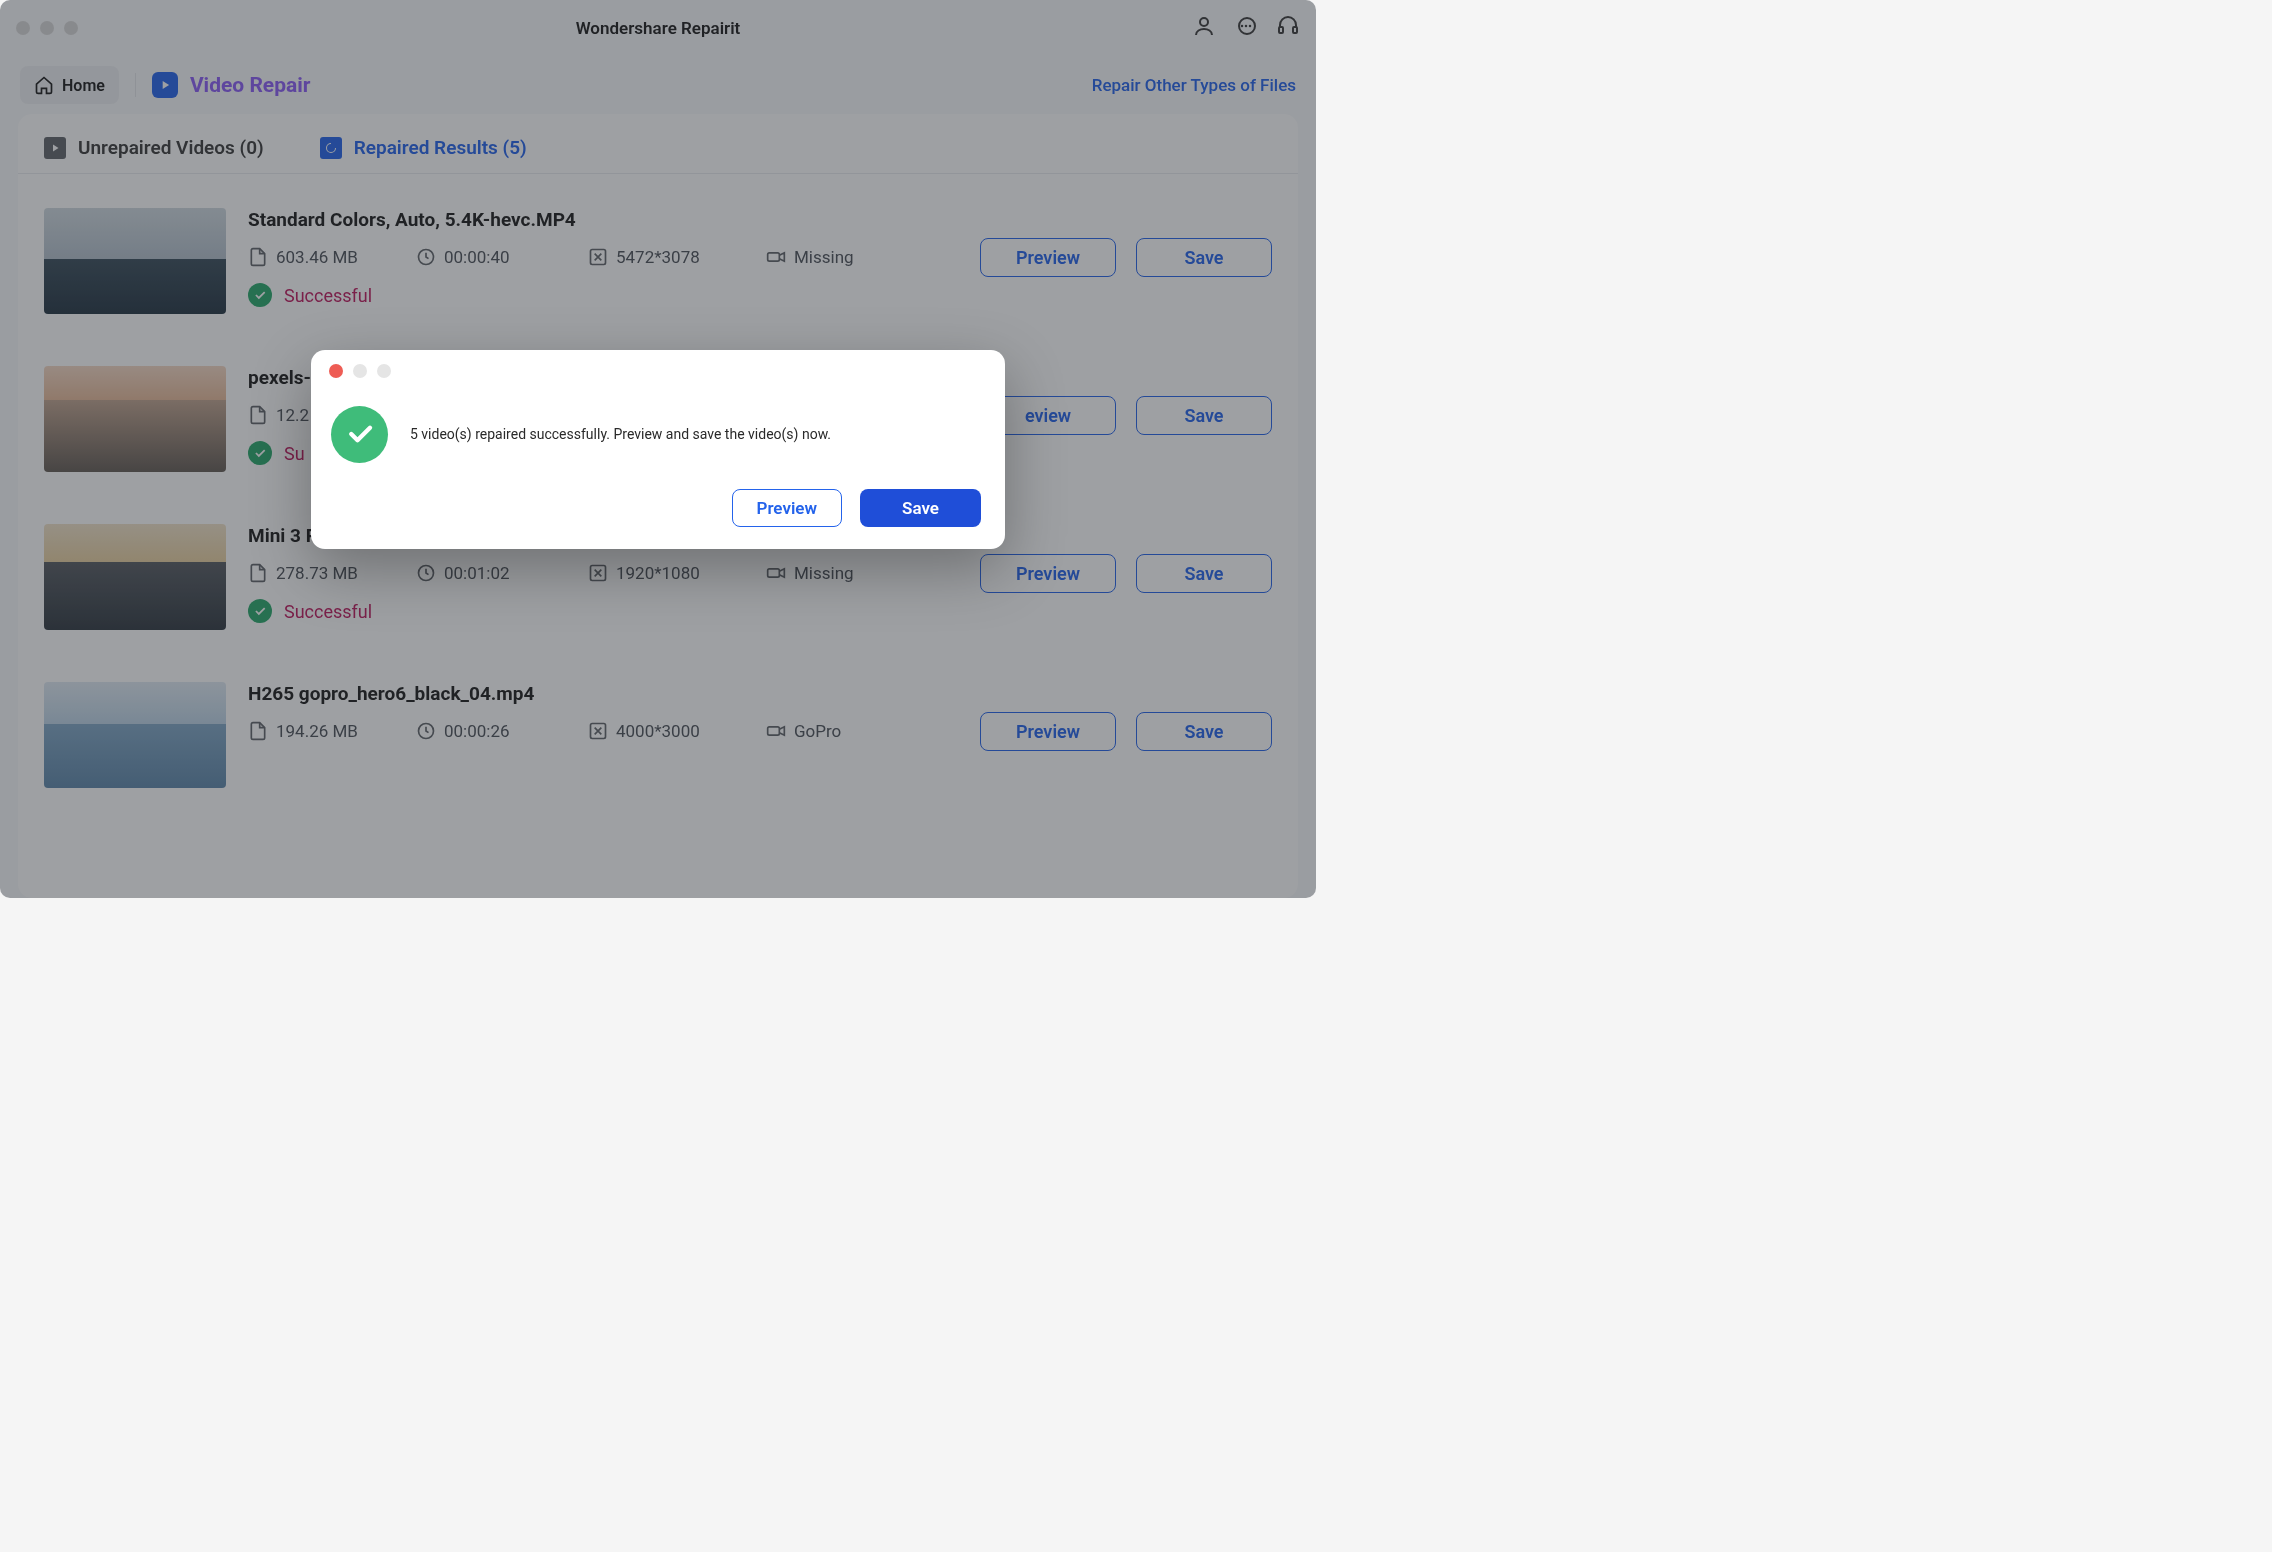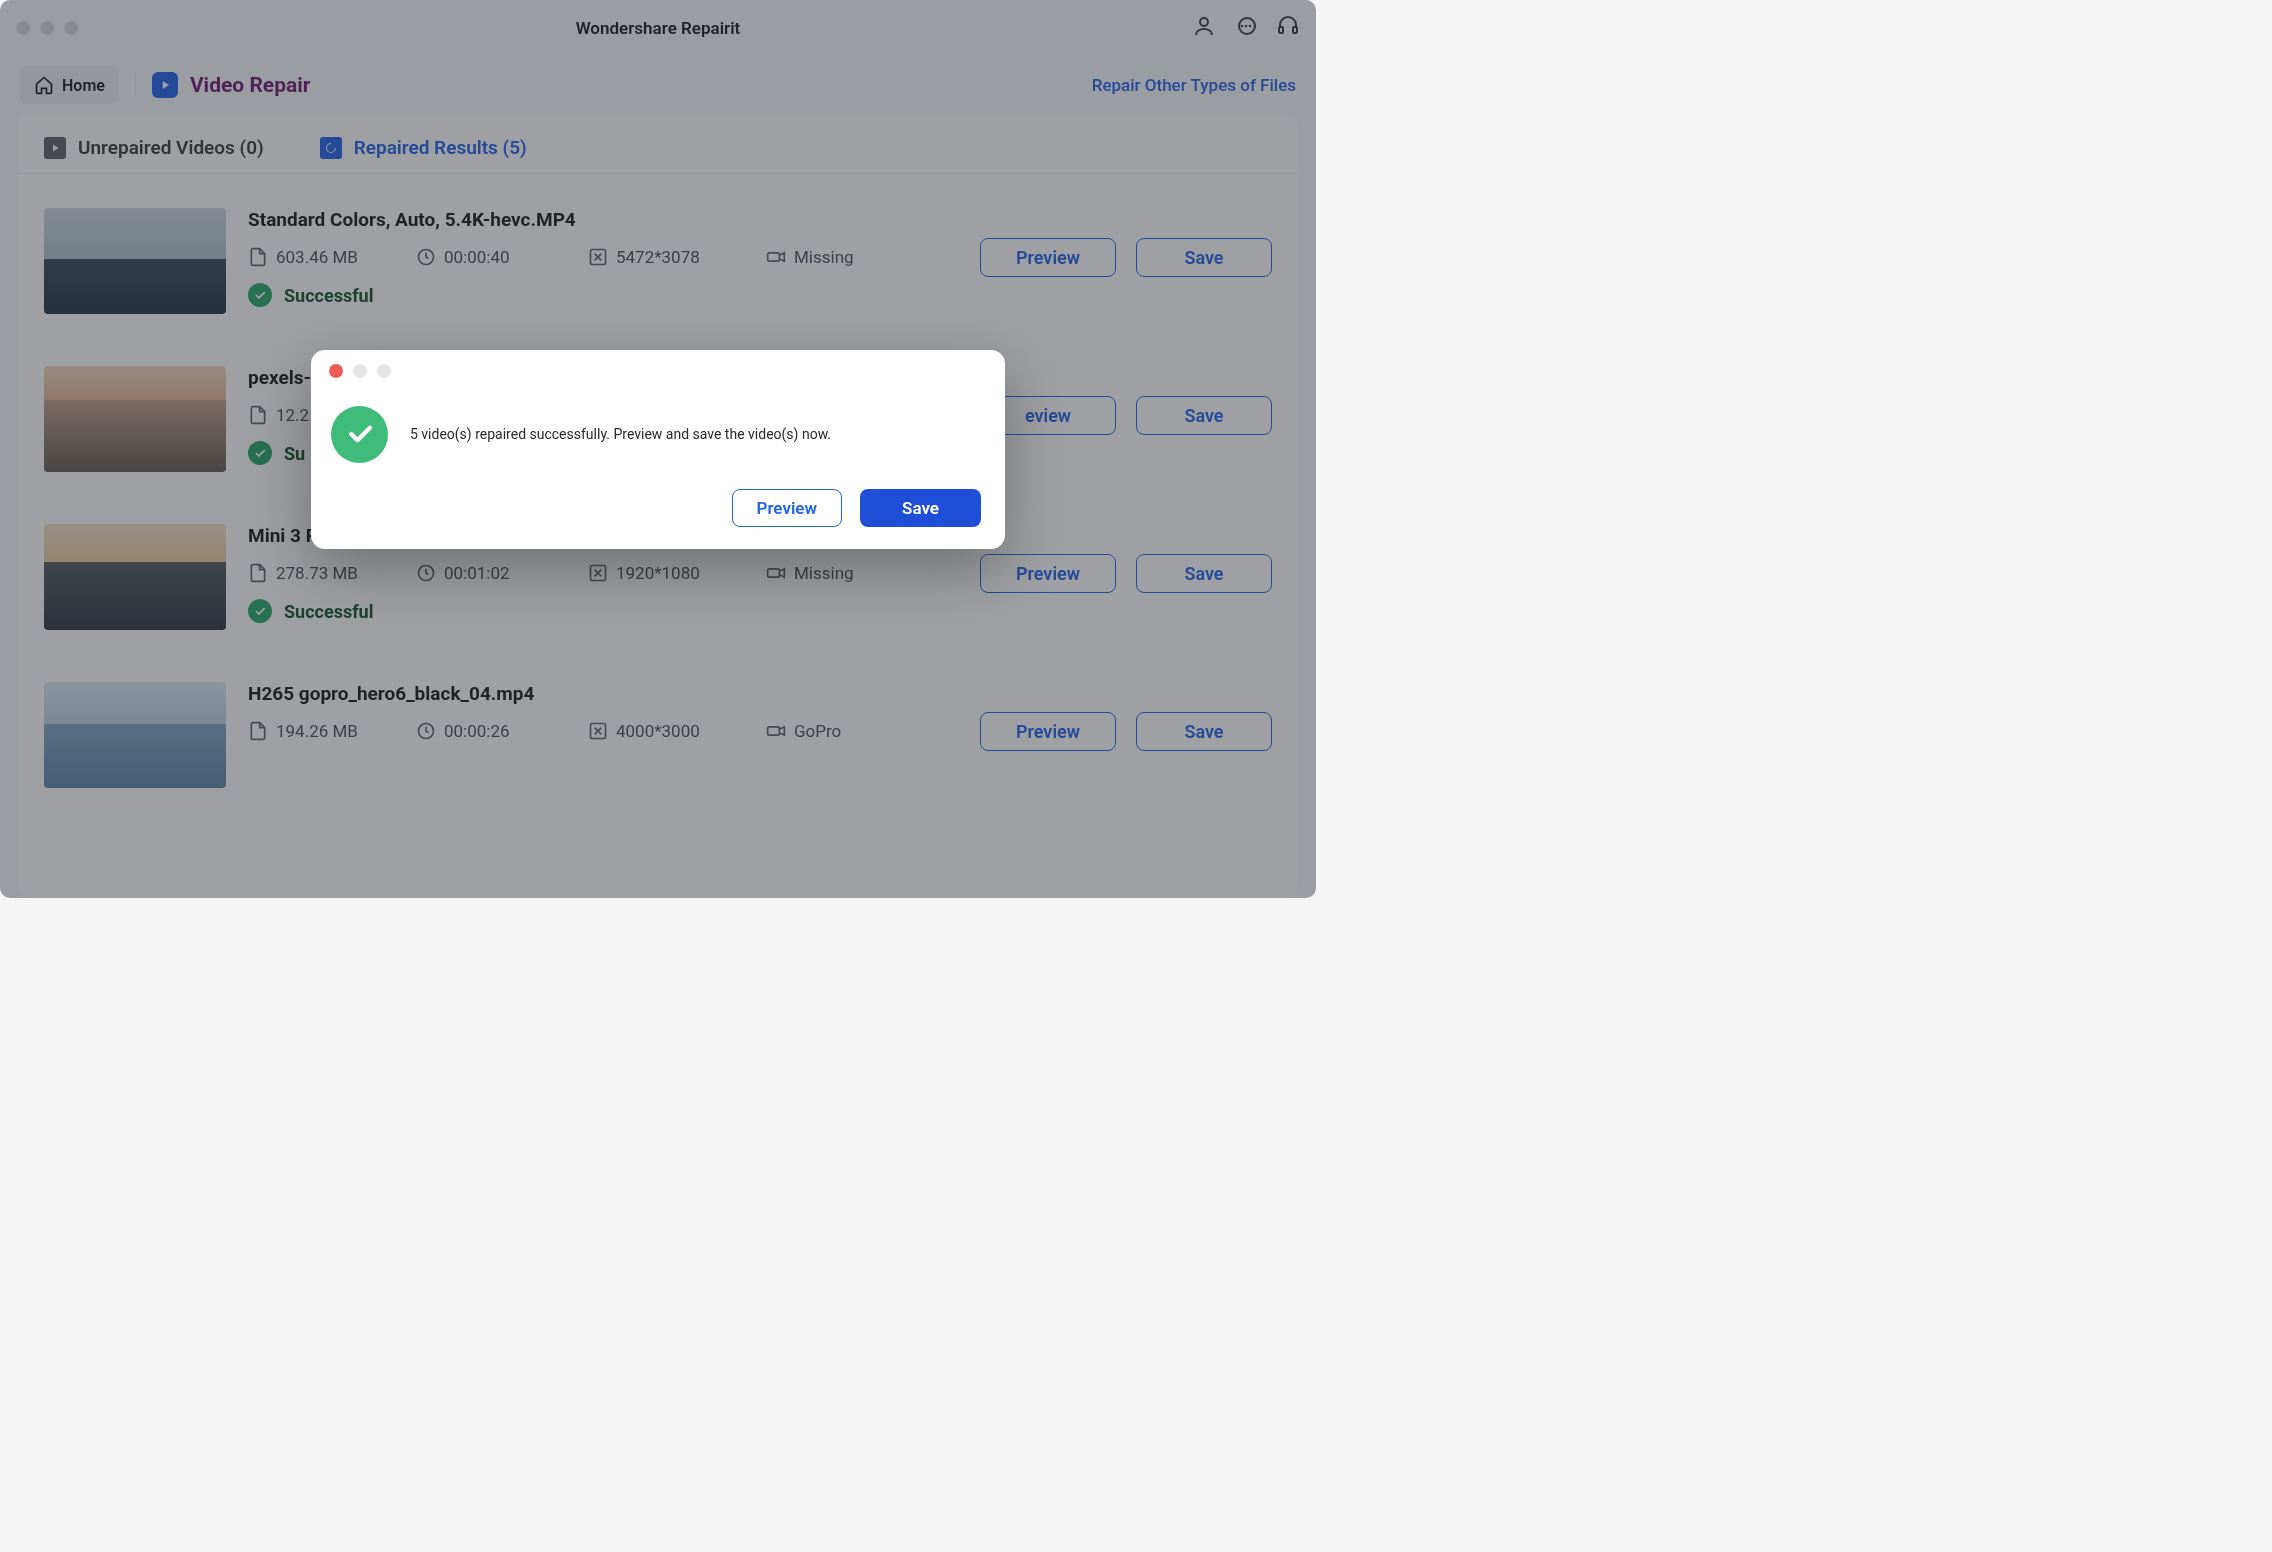--- a/index.html
+++ b/index.html
@@ -96,21 +96,21 @@
       height: 26px;
       border-radius: 6px;
       background: #2463EB;
       display: flex;
       align-items: center;
       justify-content: center;
     }
     .section-title {
       font-size: 21px;
       font-weight: 700;
-      color: #701a75;
+      color: #8b5cf6;
       text-align: center;
     }
     .link-other {
       margin-left: auto;
       color: #2463EB;
       font-size: 17px;
       font-weight: 500;
       cursor: pointer;
     }
     
@@ -208,23 +208,23 @@
     .status-badge {
       width: 24px;
       height: 24px;
       border-radius: 50%;
       background: #27A86A;
       display: flex;
       align-items: center;
       justify-content: center;
     }
     .status-text {
-      color: #14532d;
+      color: #be185d;
       font-size: 18px;
-      font-weight: 700;
+      font-weight: 400;
     }
     .item-actions {
       display: flex;
       flex-direction: column;
       gap: 0;
       align-items: flex-end;
       justify-content: flex-start;
       padding-top: 30px;
     }
     .item-buttons {

